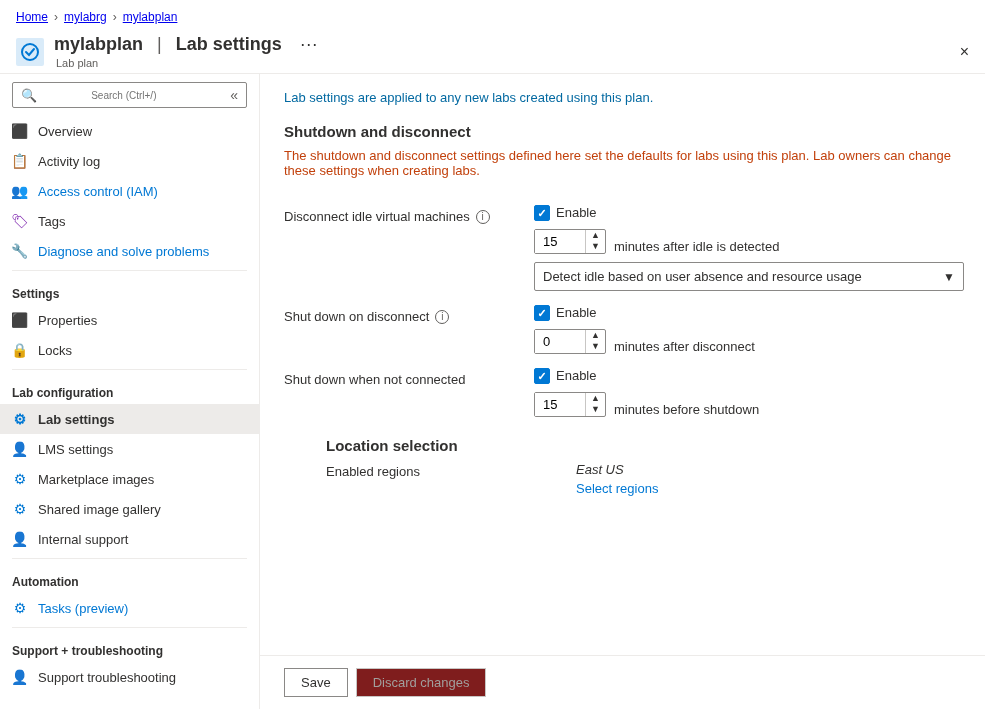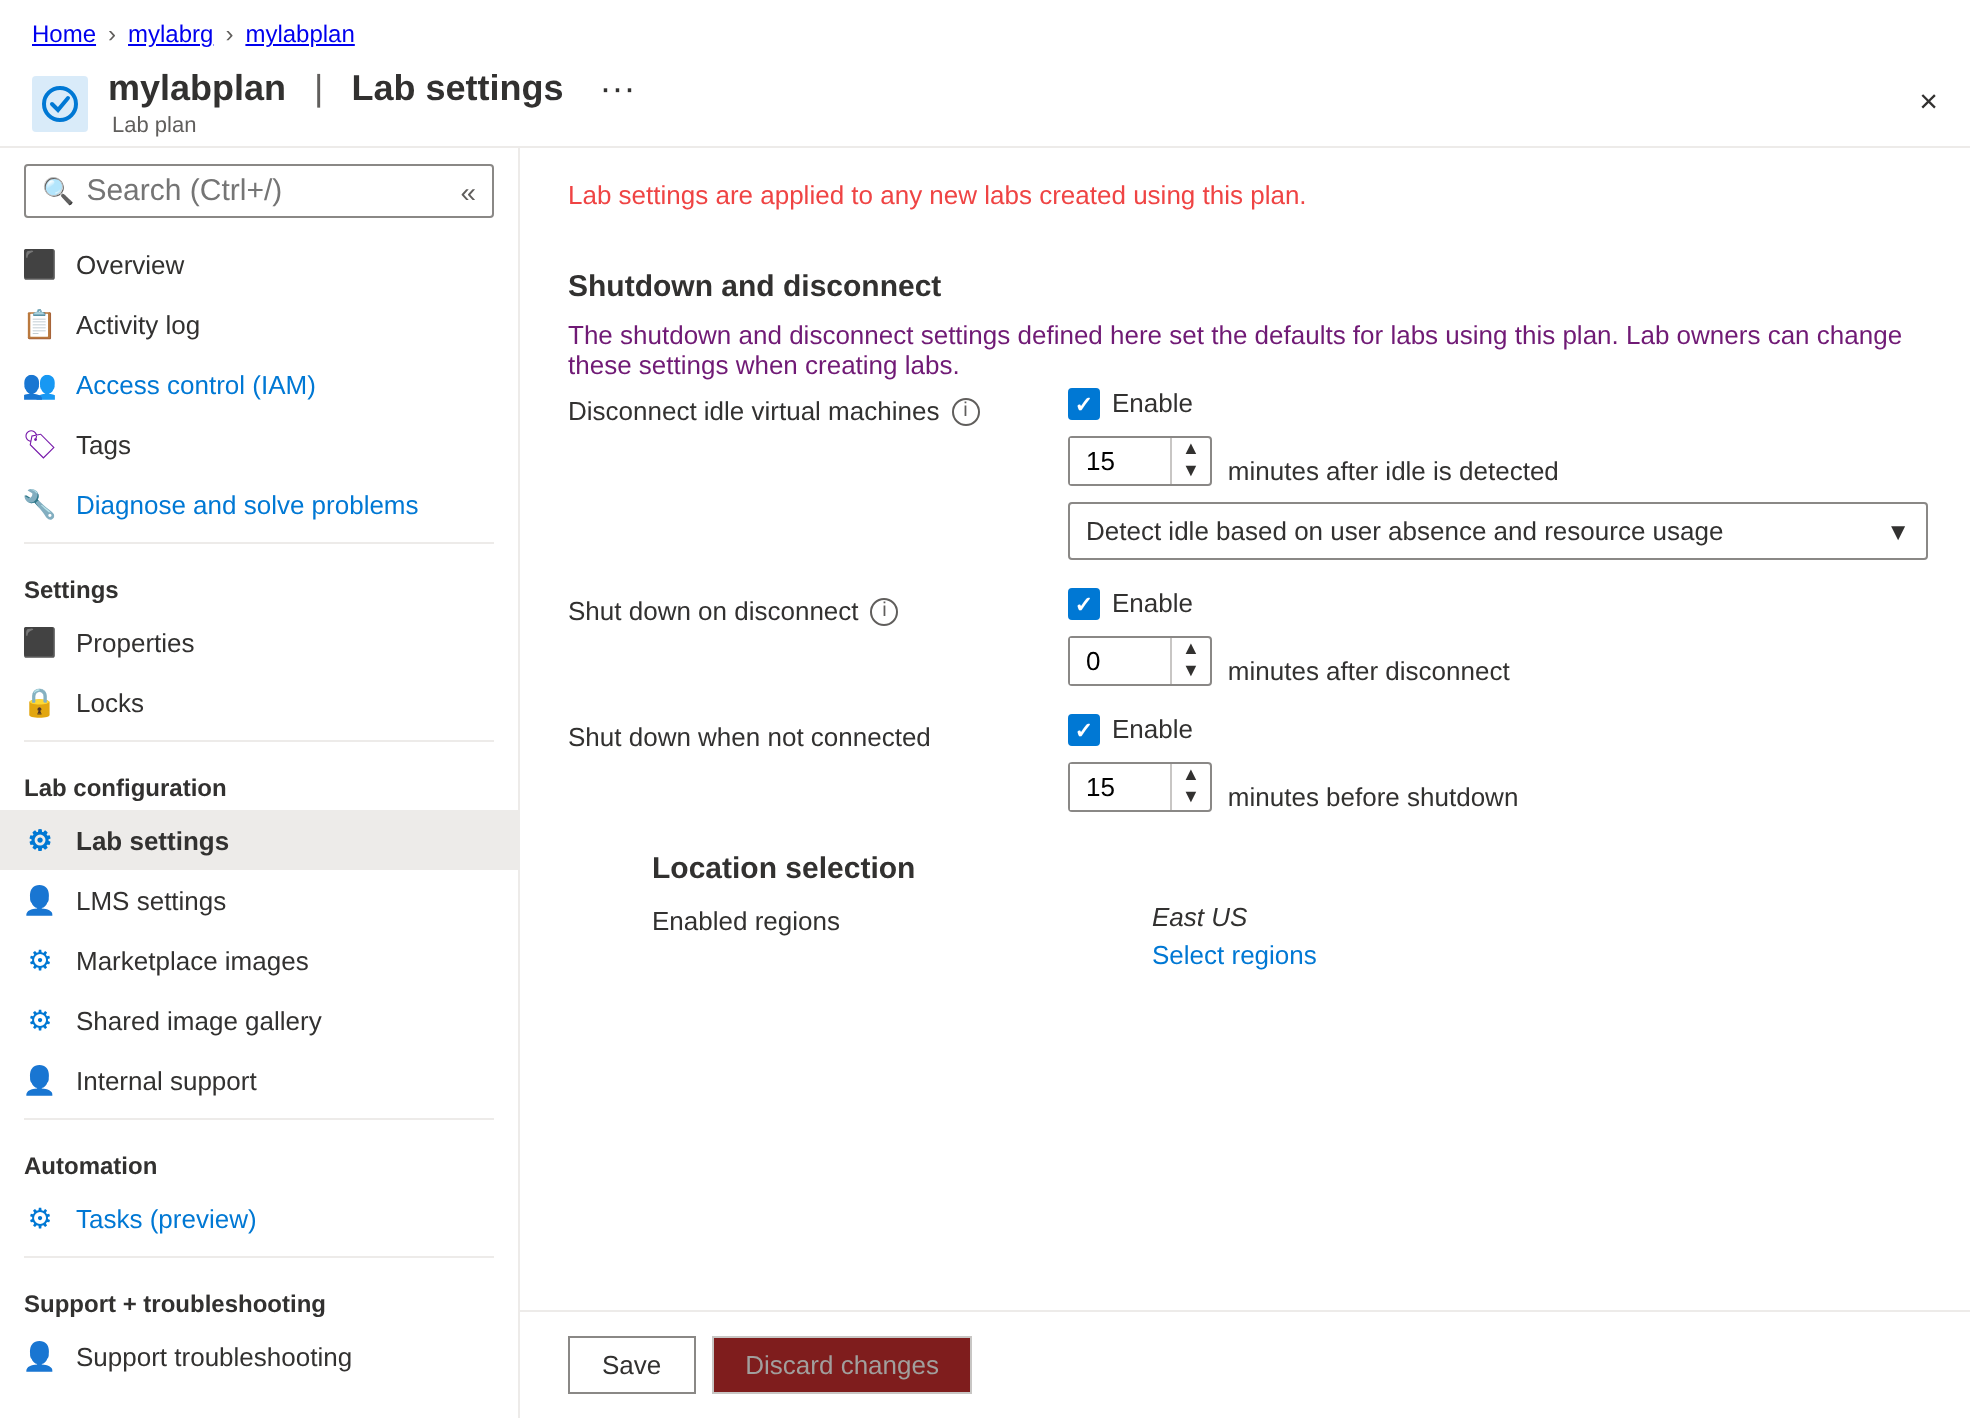--- a/index.html
+++ b/index.html
@@ -14,40 +14,40 @@
     .header-subtitle { font-size: 11px; color: #605e5c; margin-left: 2px; margin-top: 2px; }
     .header-separator { color: #605e5c; margin: 0 8px; font-size: 18px; }
     .header-dots { font-size: 18px; color: #323130; margin-left: 12px; cursor: pointer; }
     .header-close { margin-left: auto; font-size: 16px; color: #323130; cursor: pointer; }
 
     .main-layout { display: flex; flex: 1; overflow: hidden; }
 
     
     .sidebar { width: 260px; min-width: 260px; border-right: 1px solid #edebe9; display: flex; flex-direction: column; overflow-y: auto; padding-bottom: 8px; }
     .search-box { margin: 8px 12px; border: 1px solid #8a8886; border-radius: 2px; display: flex; align-items: center; padding: 4px 8px; gap: 6px; }
-    .search-box input { border: none; outline: none; font-size: 15px; width: 100%; color: #323130; }
+    .search-box input { border: none; outline: none; font-size: 10px; width: 100%; color: #323130; margin-left: 48px; }
     .collapse-icon { margin-left: auto; color: #605e5c; cursor: pointer; font-size: 14px; }
 
     .nav-item { display: flex; align-items: center; gap: 10px; padding: 7px 12px; cursor: pointer; color: #323130; font-size: 13px; }
     .nav-item.active { background: #edebe9; font-weight: 600; }
     .nav-item .nav-icon { width: 16px; height: 16px; display: flex; align-items: center; justify-content: center; font-size: 14px; flex-shrink: 0; }
     .nav-label-link { color: #0078d4; }
 
     .section-header { padding: 12px 12px 4px; font-size: 12px; font-weight: 700; color: #323130; text-transform: none; }
     .section-divider { border: none; border-top: 1px solid #edebe9; margin: 4px 12px; }
 
     
     .content { flex: 1; display: flex; flex-direction: column; overflow: hidden; }
     .content-body { flex: 1; overflow-y: auto; padding: 16px 24px; }
     .content-footer { border-top: 1px solid #edebe9; padding: 12px 24px; display: flex; gap: 8px; }
 
-    .description { color: #ef4444; font-size: 13px; margin-bottom: 30px; }
+    .description { color: #0369a1; font-size: 13px; margin-bottom: 18px; }
 
     .section-title { font-size: 15px; font-weight: 700; color: #323130; margin-bottom: 8px; }
-    .section-description { font-size: 13px; color: #701a75; margin-bottom: 4px; }
+    .section-description { font-size: 13px; color: #c2410c; margin-bottom: 27px; }
 
     .setting-row { display: flex; align-items: flex-start; margin-bottom: 14px; }
     .setting-label { width: 250px; min-width: 250px; font-size: 13px; color: #323130; padding-top: 4px; display: flex; align-items: center; gap: 4px; }
     .setting-controls { display: flex; flex-direction: column; gap: 8px; }
     .setting-inline { display: flex; align-items: flex-end; gap: 8px; }
 
     .checkbox-container { display: flex; gap: 6px; }
     .checkbox { width: 16px; height: 16px; background: #0078d4; border: 1px solid #0078d4; display: flex; align-items: center; justify-content: center; border-radius: 2px; flex-shrink: 0; }
     .checkbox::after { content: '✓'; color: white; font-size: 11px; font-weight: 700; }
 

